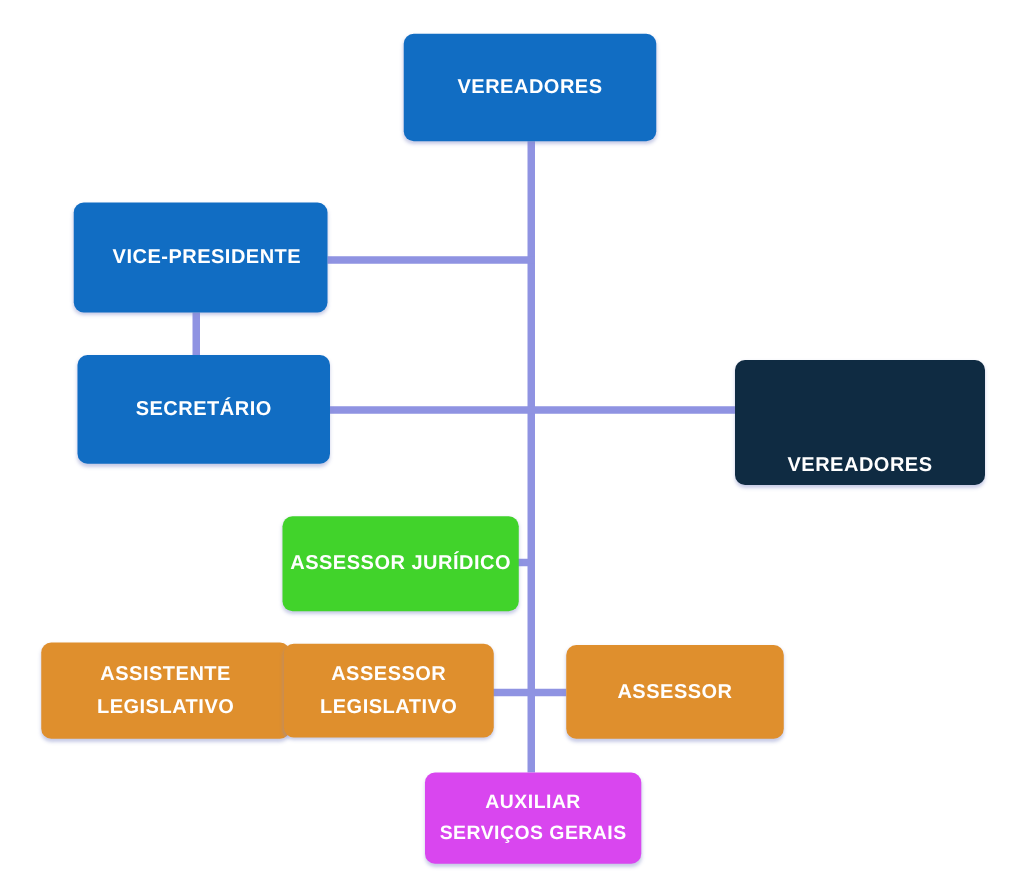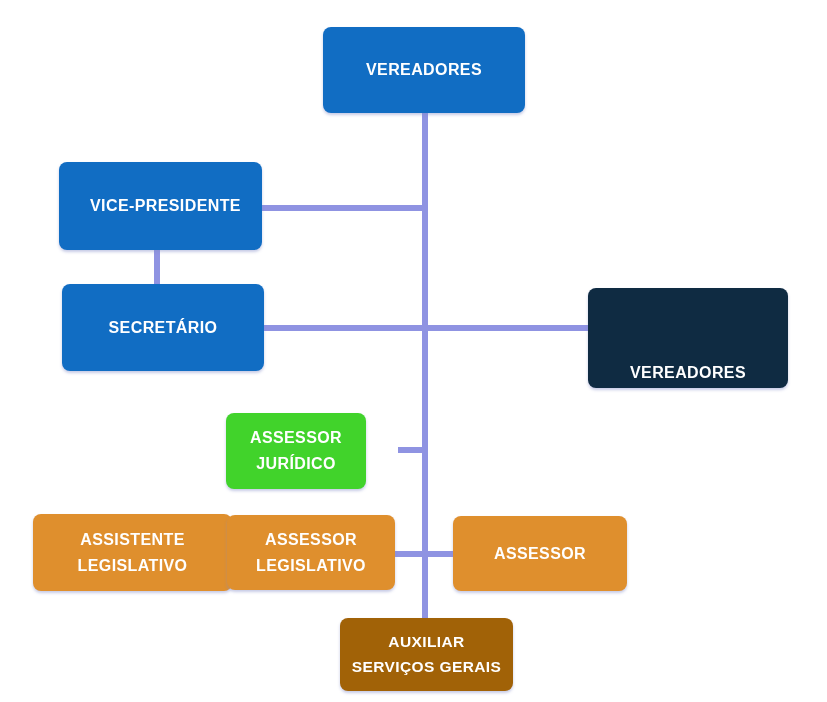--- a/index.html
+++ b/index.html
@@ -34,21 +34,21 @@
     justify-content: center;
     padding: 2px 6px;
     box-sizing: border-box;
     box-shadow: 0 2px 3px rgba(130,140,200,0.45);
   }
   
   #node-presidente            { left: 323px; top: 27px;  width: 202px; height: 86px; }
   #node-vice-presidente       { left: 59px;  top: 162px; width: 203px; height: 88px; padding-left: 16px; }
   #node-secretario            { left: 62px;  top: 284px; width: 202px; height: 87px; }
   #node-vereadores            { left: 588px; top: 288px; width: 200px; height: 100px; align-items: flex-end; }
-  #node-assessor-juridico     { left: 226px; top: 413px; width: 140px; height: 76px; }
+  #node-assessor-juridico     { left: 226px; top: 413px; width: 189px; height: 76px; }
   #node-assistente-legislativo{ left: 33px;  top: 514px; width: 199px; height: 77px; }
   #node-assessor-legislativo  { left: 227px; top: 515px; width: 168px; height: 75px; }
   #node-contador              { left: 453px; top: 516px; width: 174px; height: 75px; }
   #node-auxiliar-servicos     { left: 340px; top: 618px; width: 173px; height: 73px; font-size: 15.5px; }
   
   #conn-main-vertical      { left: 422px; top: 113px; width: 6px;   height: 505px; }
   #conn-vice-to-trunk      { left: 262px; top: 205px; width: 166px; height: 6px; }
   #conn-vice-to-secretario { left: 154px; top: 250px; width: 6px;   height: 34px; }
   #conn-sec-to-vereadores  { left: 264px; top: 325px; width: 324px; height: 6px; }
   #conn-juridico-to-trunk  { left: 398px; top: 447px; width: 30px;  height: 6px; }
@@ -91,17 +91,17 @@
   </div>
 
   <div class="node" id="node-assessor-legislativo" style="background: rgb(223, 143, 45);">
     <span>ASSESSOR LEGISLATIVO</span>
   </div>
 
   <div class="node" id="node-contador" style="background: rgb(223, 143, 45);">
     <span>ASSESSOR</span>
   </div>
 
-  <div class="node" id="node-auxiliar-servicos" style="background: #a16207;">
+  <div class="node" id="node-auxiliar-servicos" style="background: #d946ef;">
     <span>AUXILIAR SERVIÇOS GERAIS</span>
   </div>
 
 </div>
 
 </body></html>

